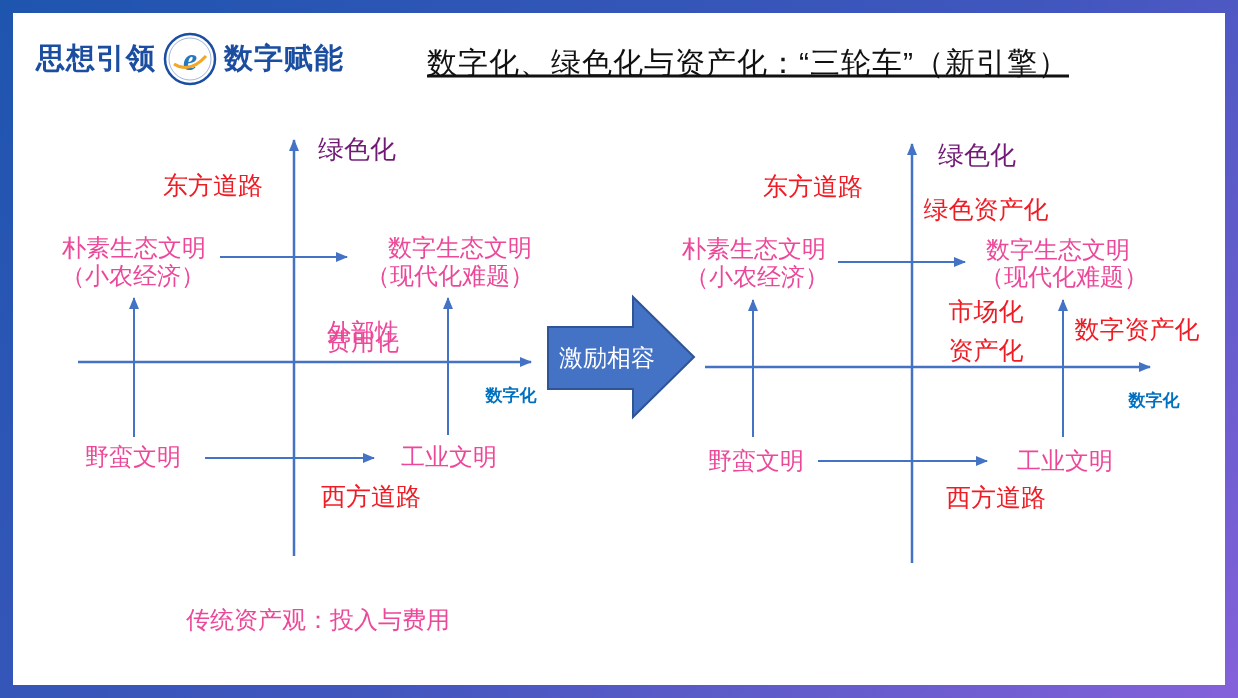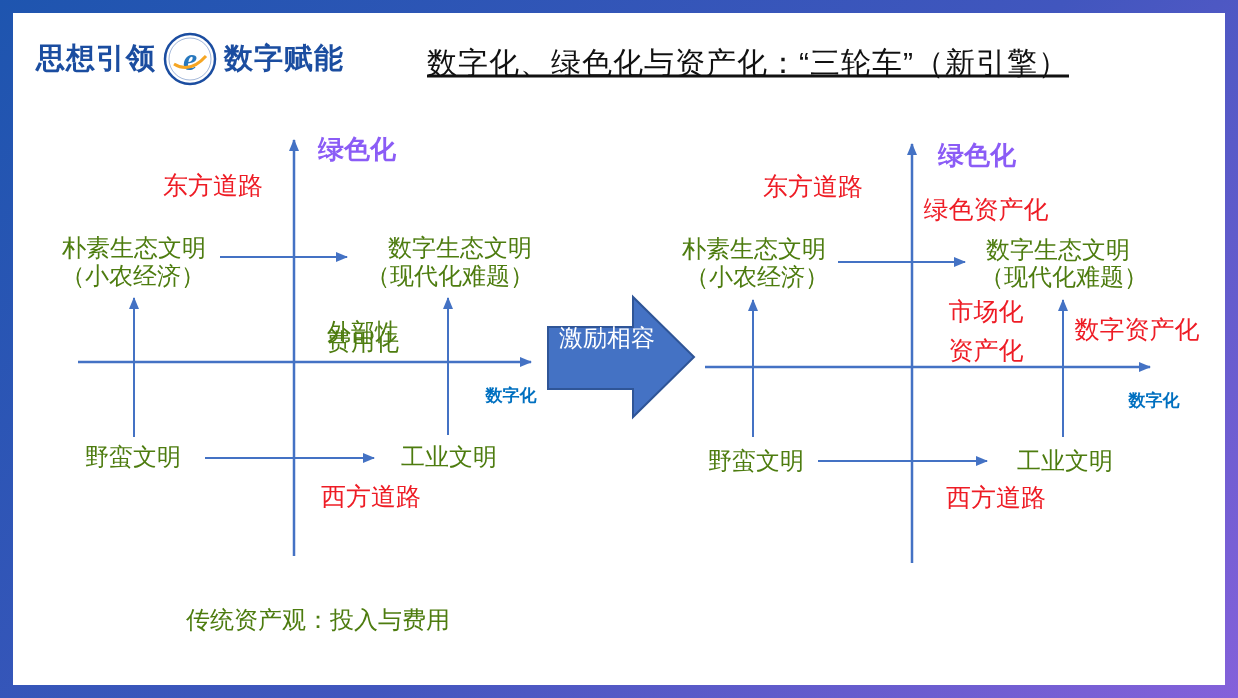--- a/index.html
+++ b/index.html
@@ -14,41 +14,41 @@
     position:absolute;left:13px;top:13px;right:13px;bottom:13px;
     background:#ffffff;
   }
   .canvas{position:absolute;left:-13px;top:-13px;width:1238px;height:698px;}
   svg.overlay{position:absolute;left:0;top:0;width:1238px;height:698px;}
   .lbl{
     position:absolute;
     transform:translate(-50%,-50%);
     white-space:nowrap;
     font-size:24px;
-    color:#4d7c0f;
+    color:#ec4899;
     line-height:1.1;
   }
   .brand{
     position:absolute;left:36px;top:30px;height:58px;
     display:flex;align-items:center;gap:6px;
   }
   .brand-text{
     font-size:29px;font-weight:bold;color:#1B4DA0;letter-spacing:1px;
   }
   .title{
     position:absolute;left:748px;top:63px;
     transform:translate(-50%,-50%);
     font-size:30px;color:#111;letter-spacing:1px;white-space:nowrap;text-decoration:underline;
   }
   .red{color:#EE1C25;font-size:25px;}
-  .green{color:#8b5cf6;font-weight:bold;font-size:26px;}
+  .green{color:#701a75;font-weight:normal;font-size:26px;}
   .blue-axis{color:#0070C0;font-weight:bold;font-size:17px;}
   .bold{font-weight:normal;}
   .arrow-label{
-    position:absolute;left:607px;top:338px;
+    position:absolute;left:607px;top:358px;
     transform:translate(-50%,-50%);
     color:#ffffff;font-size:24px;white-space:nowrap;
   }
   .caption{font-size:24px;}
 </style>
 </head>
 <body>
 
 <div class="slide">
   <div class="inner">

